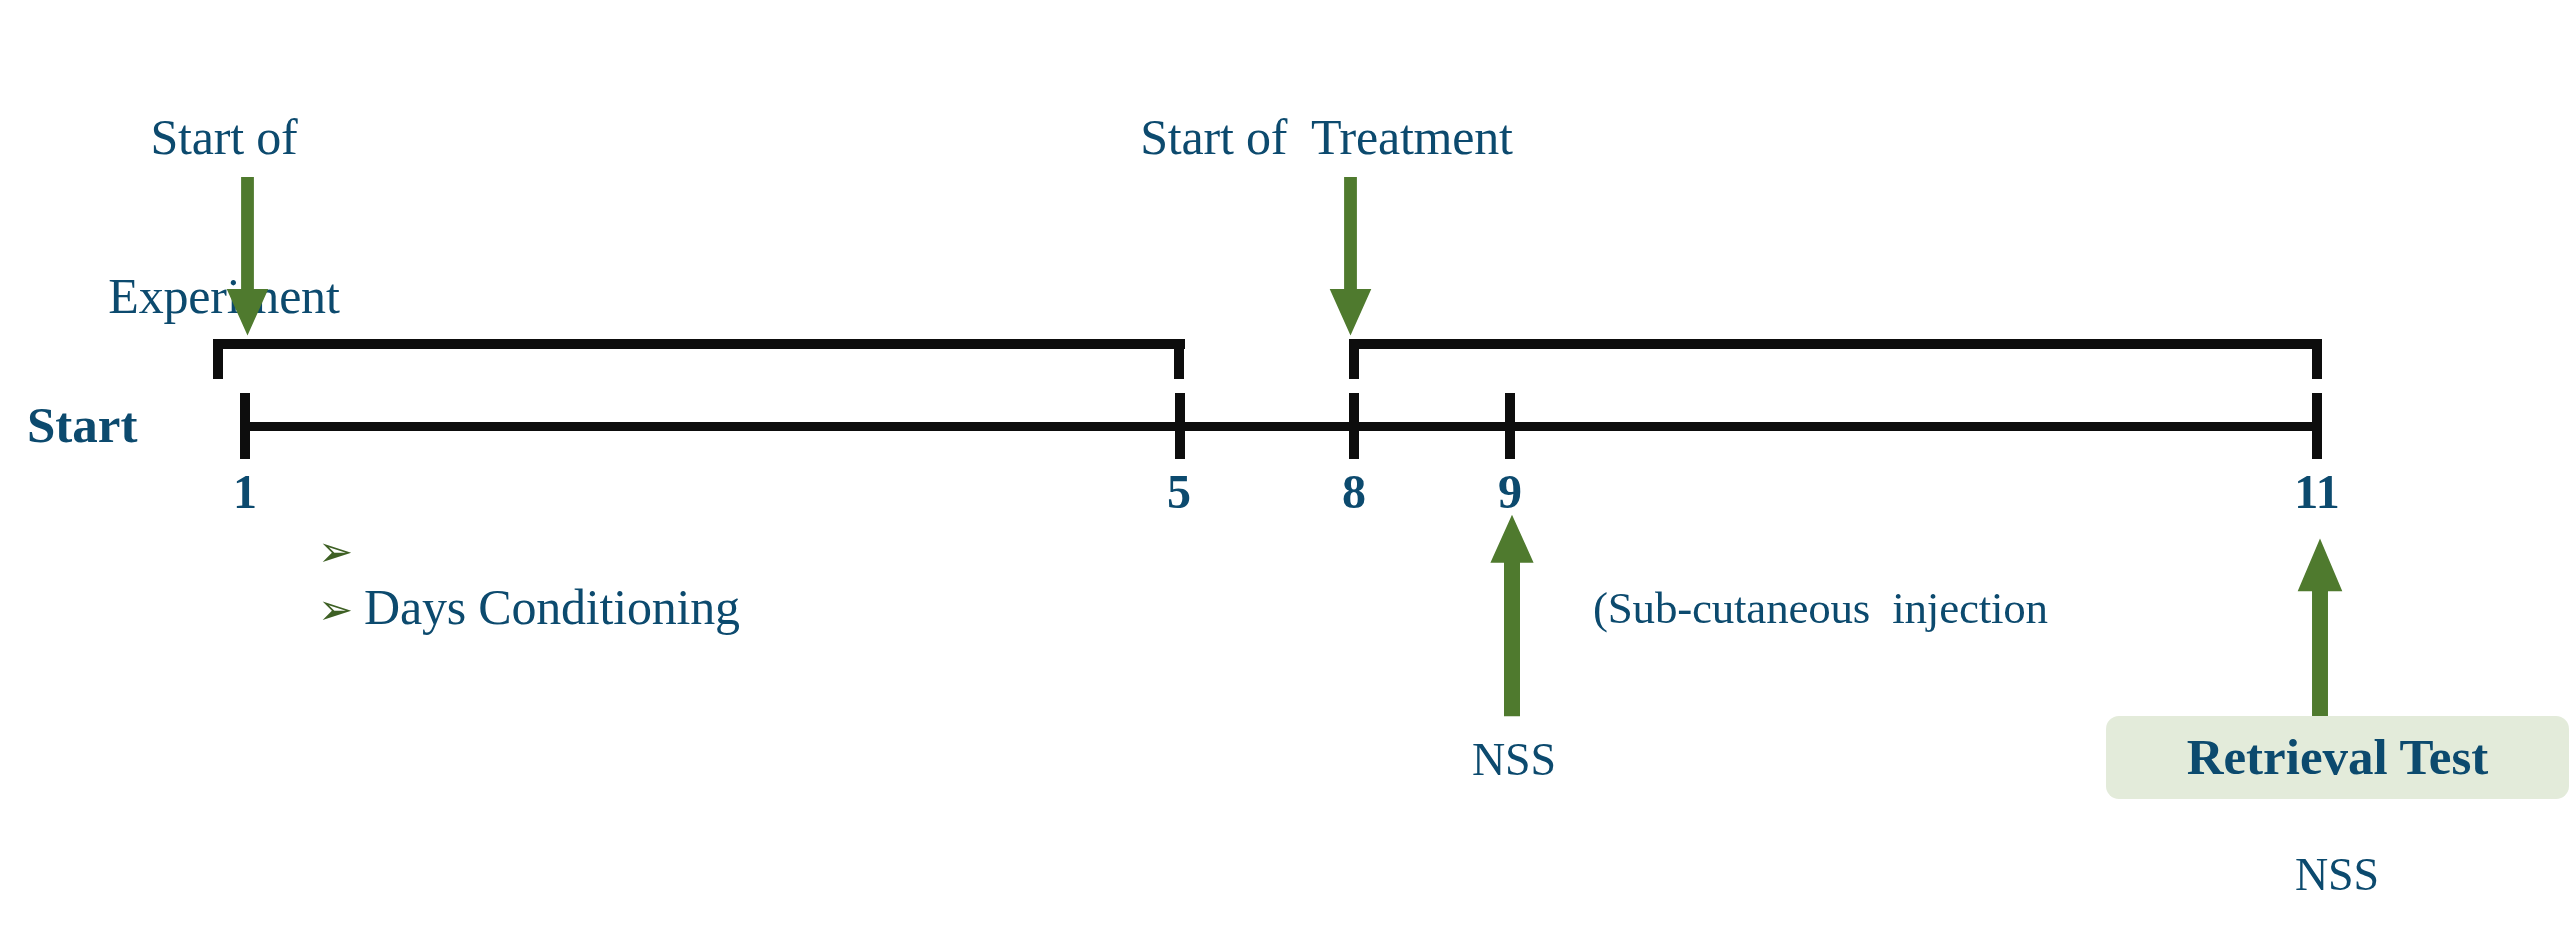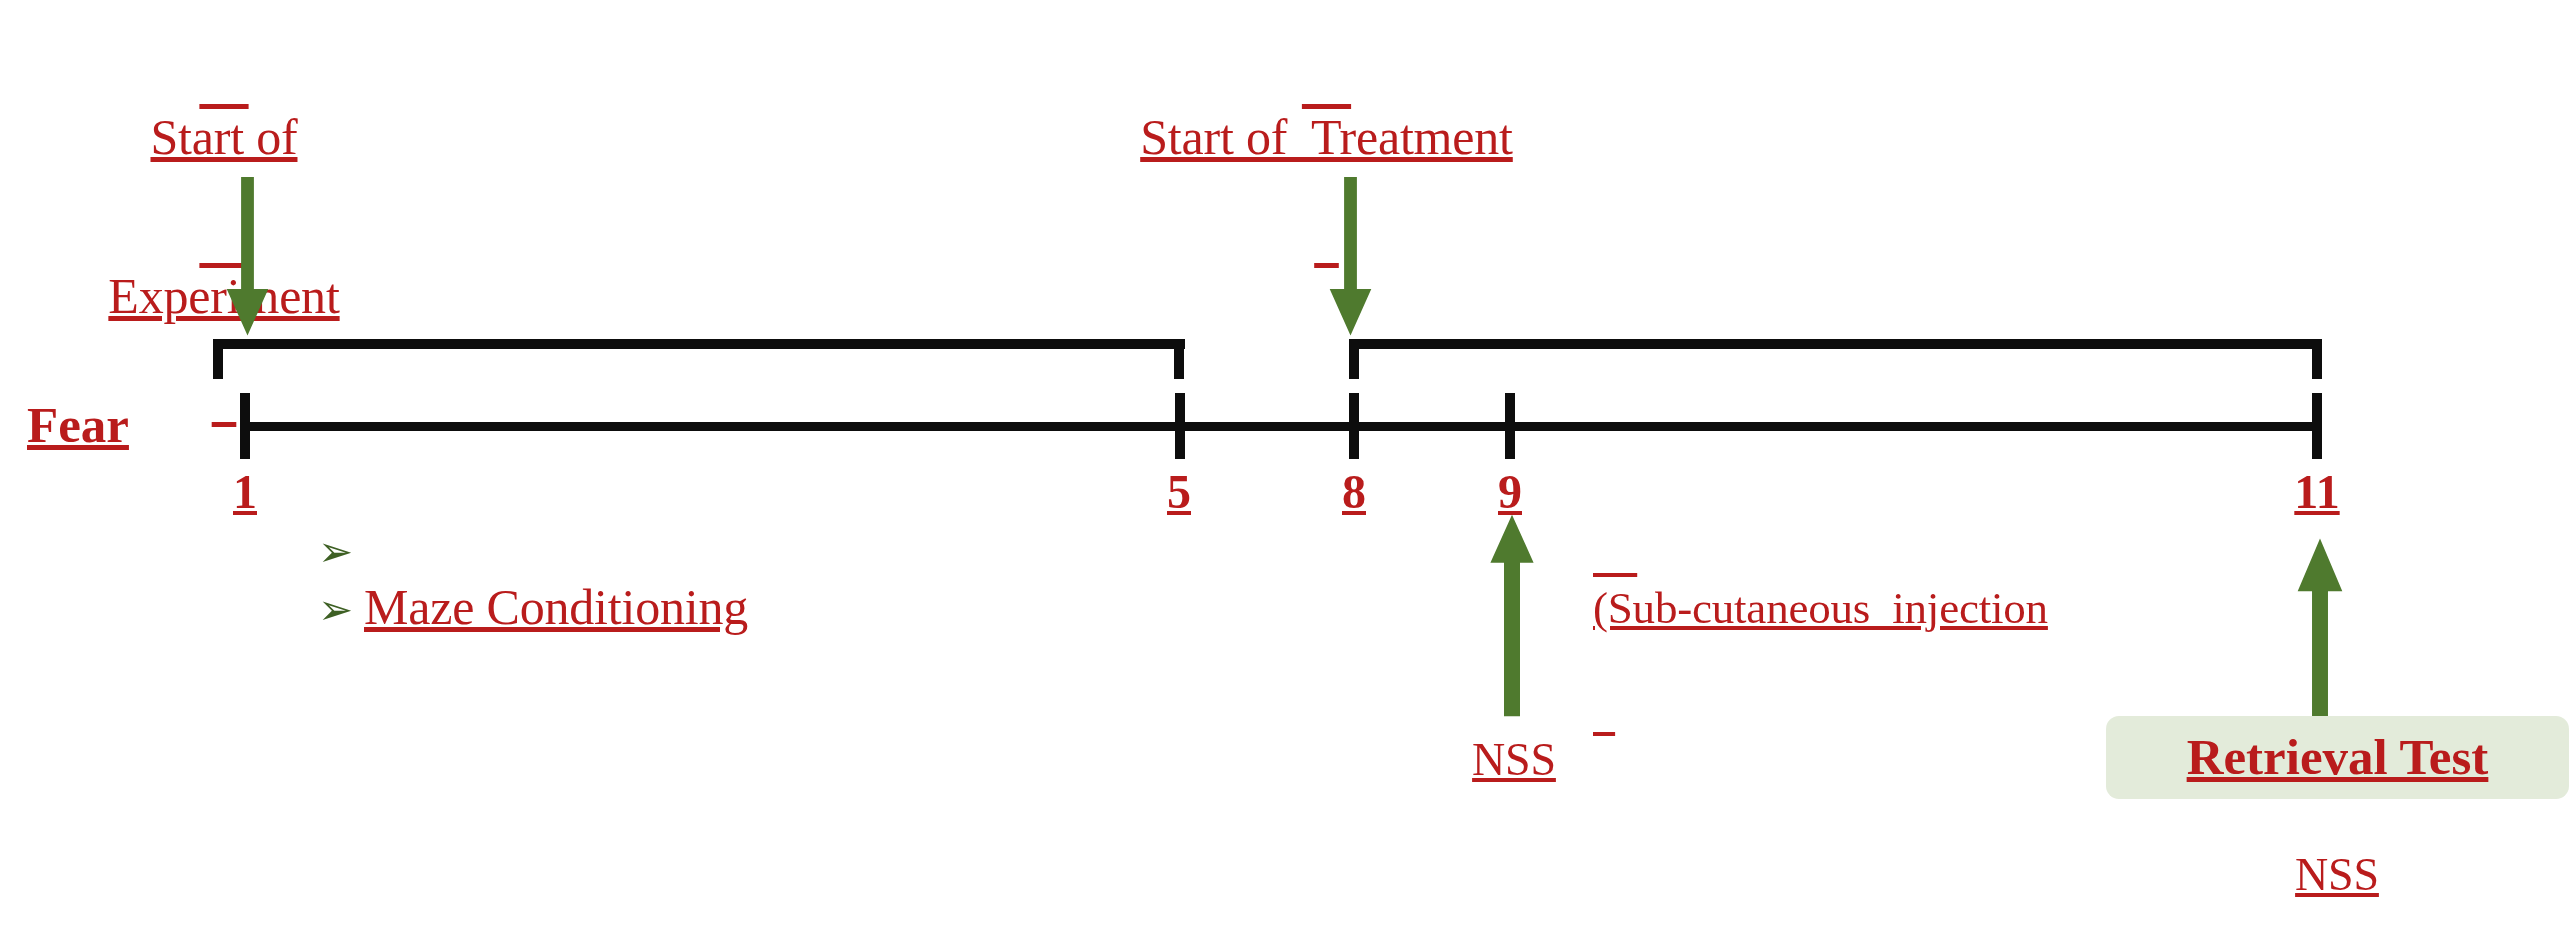--- a/index.html
+++ b/index.html
@@ -5,21 +5,21 @@
 <style>
   html,body{margin:0;padding:0;background:#ffffff;}
   body{
     width:2576px;height:927px;position:relative;overflow:hidden;
     font-family:"Liberation Serif","DejaVu Serif",serif;
     color:#0d0d0d;
     -webkit-font-smoothing:antialiased;
   }
   .stage{position:absolute;left:0;top:0;width:2576px;height:927px;}
   .abs{position:absolute;}
-  .txt{white-space:pre;line-height:1.05;color:#b91c1c;text-decoration:underline;}
+  .txt{white-space:pre;line-height:1.05;color:#0c4a6e;}
   
   .callout{
     text-align:center;font-size:50px;line-height:1.06;
     letter-spacing:-0.2px;
   }
   .callout .l{display:block;}
   
   .grp-title{
     font-size:50px;text-align:center;letter-spacing:-0.2px;line-height:1.05;
   }
@@ -88,21 +88,21 @@
 
 
   <div class="abs bracket-top" style="left: 213px; top: 339px; width: 972px; height: 10.4px; background: rgb(13, 13, 13);"></div>
   <div class="abs bracket-leg" style="left: 213px; top: 339px; width: 10.4px; height: 40px; background: rgb(13, 13, 13);"></div>
   <div class="abs bracket-leg" style="left: 1174px; top: 339px; width: 10.4px; height: 40px; background: rgb(13, 13, 13);"></div>
 
   <div class="abs bracket-top" style="left: 1349px; top: 339px; width: 973px; height: 10.4px; background: rgb(13, 13, 13);"></div>
   <div class="abs bracket-leg" style="left: 1349px; top: 339px; width: 10.4px; height: 40px; background: rgb(13, 13, 13);"></div>
   <div class="abs bracket-leg" style="left: 2312px; top: 339px; width: 10.4px; height: 40px; background: rgb(13, 13, 13);"></div>
 
-  <div class="abs days-label txt" style="left:27px;top:400px;">Fear</div>
+  <div class="abs days-label txt" style="left:27px;top:400px;">Start</div>
 
   <div class="abs axis-line" style="left: 240px; top: 422px; width: 2077px; height: 8.8px; background: rgb(13, 13, 13);"></div>
 
   <div class="abs tick" style="left: 240px; top: 393px; width: 9.6px; height: 66px; background: rgb(13, 13, 13);"></div>
   <div class="abs tick" style="left: 1175px; top: 393px; width: 9.6px; height: 66px; background: rgb(13, 13, 13);"></div>
   <div class="abs tick" style="left: 1349px; top: 393px; width: 9.6px; height: 66px; background: rgb(13, 13, 13);"></div>
   <div class="abs tick" style="left: 1505px; top: 393px; width: 9.6px; height: 66px; background: rgb(13, 13, 13);"></div>
   <div class="abs tick" style="left: 2312px; top: 393px; width: 9.6px; height: 66px; background: rgb(13, 13, 13);"></div>
 
   <div class="abs day-num txt" style="left:197px;top:468px;width:96px;">1</div>
@@ -112,21 +112,21 @@
   <div class="abs day-num txt" style="left:2269px;top:468px;width:96px;">11</div>
 
   <div class="abs" style="left:318px;top:531px;width:799px;">
 
     <div class="bullet-row" style="margin-bottom:8px;">
       <span class="bullet-glyph" style="color: rgb(62, 96, 36);">➢</span>
     </div>
 
     <div class="bullet-row">
       <span class="bullet-glyph" style="color: rgb(62, 96, 36);">➢</span>
-      <span class="bullet-text txt">Maze Conditioning</span>
+      <span class="bullet-text txt">Days Conditioning</span>
     </div>
   </div>
 
   <div class="abs note txt" style="left:1593px;top:476px;width:607px;">
     <span class="l1">(Sub-cutaneous  injection</span>
   </div>
 
   <div class="abs arrow" style="left:1488px;top:513px;">
     <svg width="48" height="205" viewBox="0 0 60 256">
       <polygon points="30,2 57,62 40,62 40,254 20,254 20,62 3,62" fill="#4F7A2E"></polygon>

